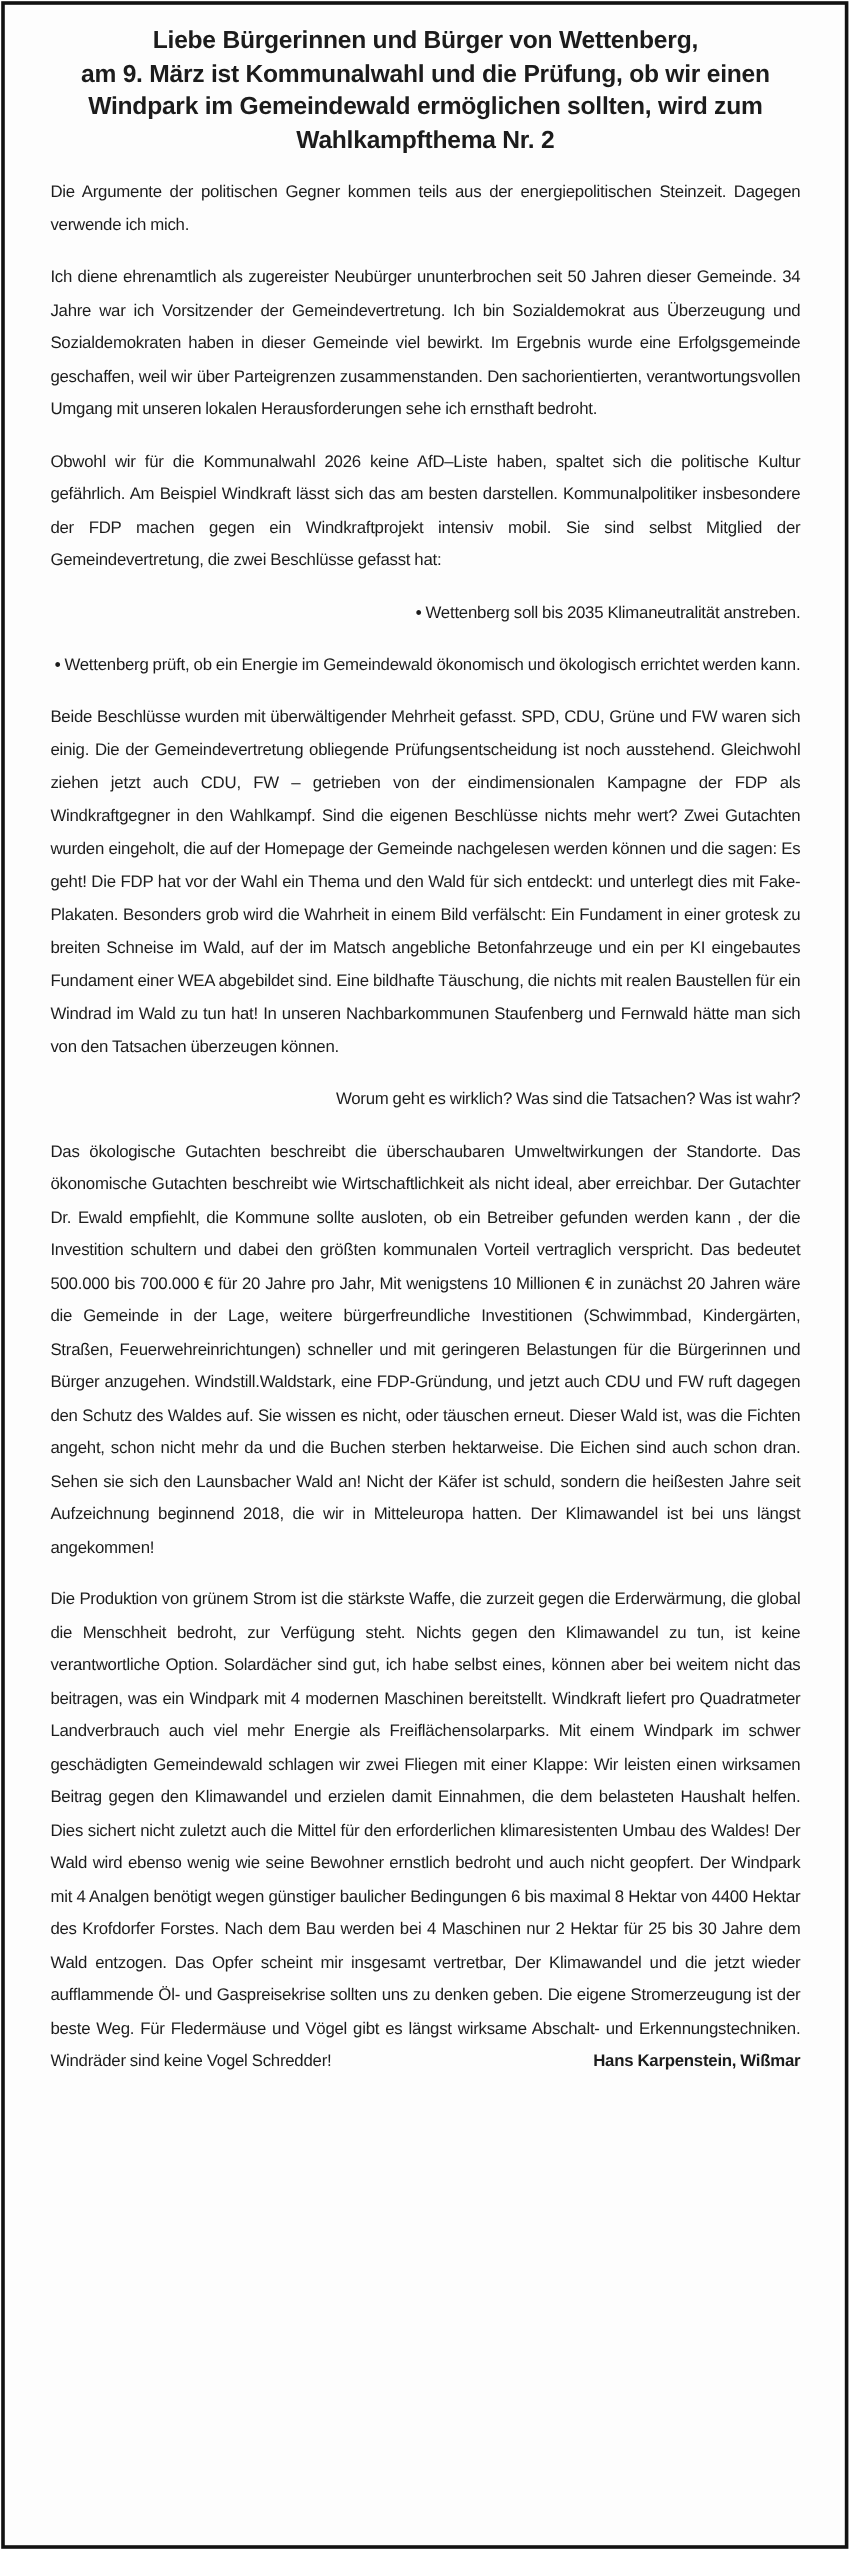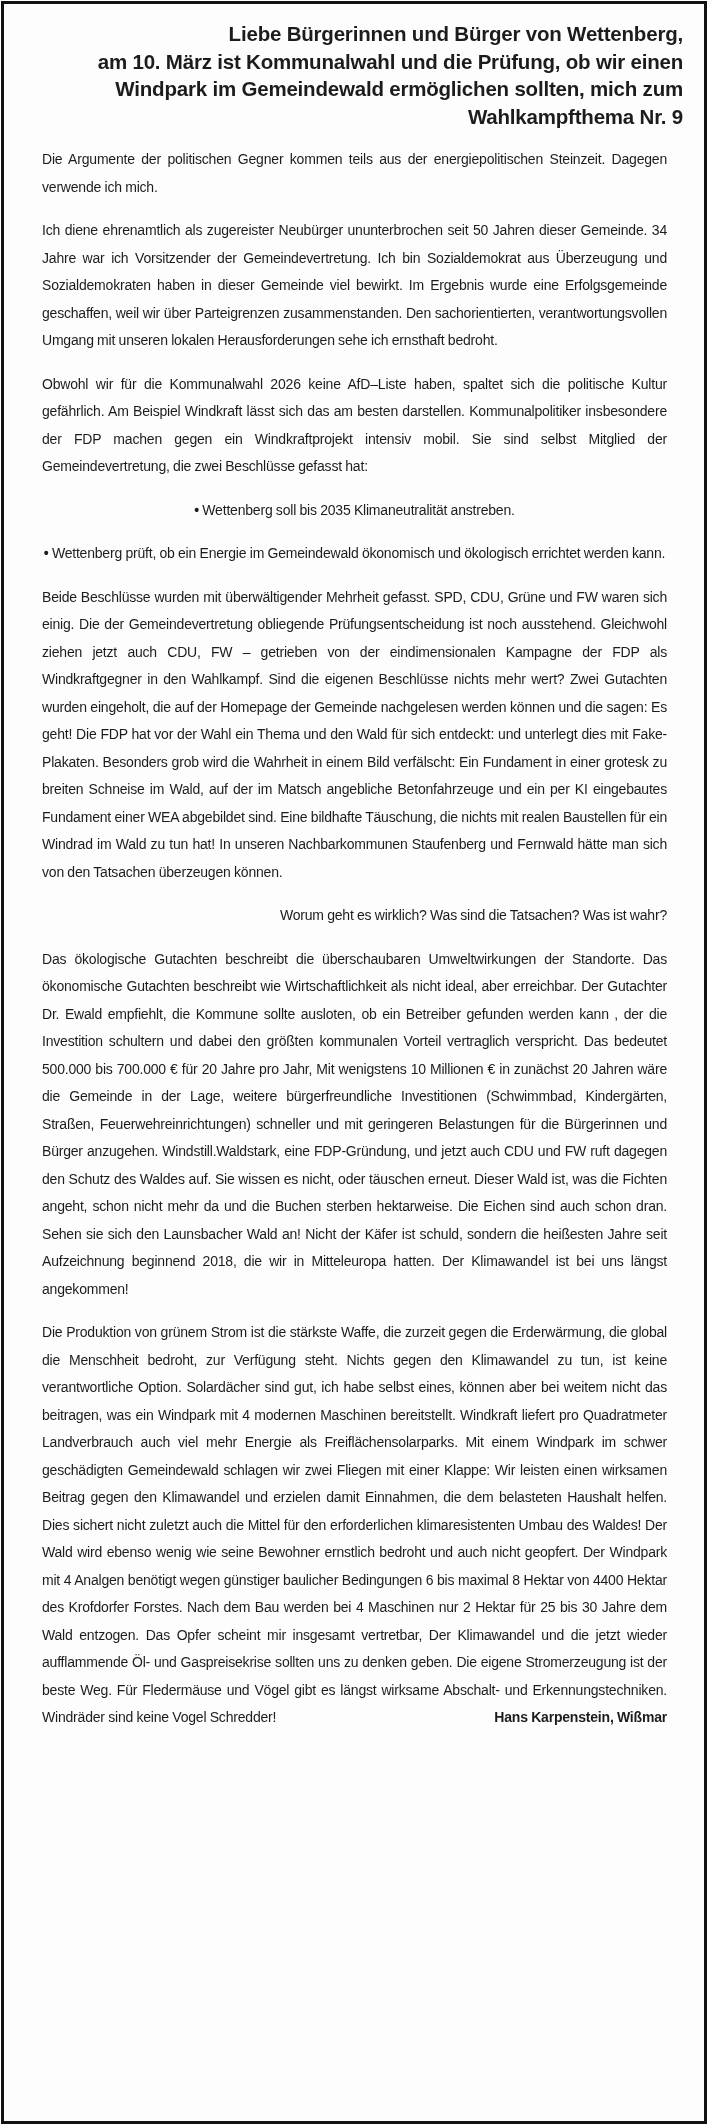--- a/index.html
+++ b/index.html
@@ -17,57 +17,57 @@
     background: #fdfdfd;
     padding: 16px 21px 20px 22px;
     font-family: "Liberation Sans", sans-serif;
     color: #1c1c1c;
   }
   .hl-line {
     font-weight: bold;
     font-size: 20.5px;
     line-height: 27.5px;
     letter-spacing: -0.2px;
-    text-align: right;
+    text-align: center;
   }
   .para {
     margin: 16px;
     font-size: 14px;
     line-height: 27.5px;
     letter-spacing: -0.2px;
     text-align: justify;
     hyphens: auto;
     -webkit-hyphens: auto;
     word-spacing: -0.3px;
   }
   .para.heading {
     font-weight: bold;
     text-align: right;
   }
   .para.bullet {
     font-weight: bold;
-    text-align: center;
+    text-align: right;
     padding-left: 15px;
     text-indent: -15px;
   }
   .bold { font-weight: normal; }
   .sig {
     float: right;
     font-weight: bold;
   }
 </style>
 </head>
 <body>
 
 <div class="page">
   <div>
       <div class="hl-line">Liebe Bürgerinnen und Bürger von Wettenberg,</div>
-      <div class="hl-line">am 10. März ist Kommunalwahl und die Prüfung, ob wir einen</div>
-      <div class="hl-line">Windpark im Gemeindewald ermöglichen sollten, mich zum</div>
-      <div class="hl-line">Wahlkampfthema Nr. 9</div>
+      <div class="hl-line">am 9. März ist Kommunalwahl und die Prüfung, ob wir einen</div>
+      <div class="hl-line">Windpark im Gemeindewald ermöglichen sollten, wird zum</div>
+      <div class="hl-line">Wahlkampfthema Nr. 2</div>
     </div>
   <div>
       <p class="para normal"><span>Die Argumente der politischen Gegner kommen teils aus der energiepolitischen Steinzeit. Dagegen verwende ich mich.</span></p>
       <p class="para normal"><span>Ich diene </span><span class="bold">ehrenamtlich</span><span> als zugereister Neubürger ununterbrochen </span><span class="bold">seit 50 Jahren</span><span> dieser Gemeinde. 34 Jahre war ich Vorsitzender der Gemeindevertretung. Ich bin Sozialdemokrat aus Überzeugung und Sozialdemokraten haben in dieser Gemeinde viel bewirkt. Im Ergebnis wurde eine Erfolgsgemeinde geschaffen, weil wir über Parteigrenzen zusammenstanden. Den sachorientierten, verantwortungsvollen Umgang mit unseren lokalen Herausforderungen sehe ich ernsthaft bedroht.</span></p>
       <p class="para normal"><span>Obwohl wir für die Kommunalwahl 2026 keine AfD–Liste haben, spaltet sich die politische Kultur gefährlich. Am Beispiel Windkraft lässt sich das am besten darstellen. Kommunalpolitiker insbesondere der FDP machen gegen ein Windkraftprojekt intensiv mobil. Sie sind selbst Mitglied der Gemeindevertretung, die zwei Beschlüsse gefasst hat:</span></p>
       <p class="para bullet"><span class="bullet-marker">• </span><span class="bold">Wettenberg soll bis 2035 Klimaneutralität anstreben.</span></p>
       <p class="para bullet"><span class="bullet-marker">• </span><span class="bold">Wettenberg prüft, ob ein Energie im Gemeindewald ökonomisch und ökologisch errichtet werden kann.</span></p>
       <p class="para normal"><span>Beide Beschlüsse wurden </span><span class="bold">mit überwältigender Mehrheit</span><span> gefasst. SPD, CDU, Grüne und FW waren sich einig. Die der Gemeindevertretung obliegende </span><span class="bold">Prüfungsentscheidung</span><span> ist noch ausstehend. Gleichwohl ziehen jetzt auch CDU, FW – getrieben von der eindimensionalen Kampagne der FDP als Windkraftgegner in den Wahlkampf. Sind die eigenen Beschlüsse nichts mehr wert? Zwei Gutachten wurden eingeholt, die auf der Homepage der Gemeinde nachgelesen werden können und die sagen: </span><span class="bold">Es geht!</span><span> Die FDP hat vor der Wahl ein Thema und den Wald für sich entdeckt:  und unterlegt dies mit Fake-Plakaten. Besonders grob wird die Wahrheit in einem Bild verfälscht: Ein Fundament in einer grotesk zu breiten Schneise im Wald, auf der im Matsch angebliche Betonfahrzeuge und ein per KI eingebautes Fundament einer WEA abgebildet sind. Eine bildhafte Täuschung, die nichts mit realen Baustellen für ein Windrad im Wald zu tun hat! In unseren Nachbarkommunen Staufenberg und Fernwald hätte man sich von den Tatsachen überzeugen können.</span></p>
       <p class="para heading"><span class="bold">Worum geht es wirklich? Was sind die Tatsachen? Was ist wahr?</span></p>
       <p class="para normal"><span>Das ökologische Gutachten beschreibt die überschaubaren Umweltwirkungen der Standorte. Das ökonomische Gutachten beschreibt wie Wirtschaftlichkeit als nicht ideal, aber erreichbar. Der Gutachter Dr. Ewald empfiehlt, die Kommune sollte ausloten, ob ein Betreiber gefunden werden kann , der die Investition schultern und dabei den größten kommunalen Vorteil vertraglich verspricht. Das bedeutet 500.000 bis 700.000 € für 20 Jahre pro Jahr,  Mit wenigstens 10 Millionen € in zunächst 20 Jahren wäre die Gemeinde in der Lage, weitere bürgerfreundliche Investitionen (Schwimmbad, Kindergärten, Straßen, Feuerwehreinrichtungen)  schneller und mit geringeren Belastungen für die Bürgerinnen und Bürger anzugehen. Windstill.Waldstark, eine FDP-Gründung, und jetzt auch CDU und FW ruft dagegen den Schutz des Waldes auf. Sie wissen es nicht, oder täuschen erneut. Dieser Wald ist, was die Fichten angeht, schon nicht mehr da und die Buchen sterben hektarweise. Die Eichen sind auch schon dran. Sehen sie sich den Launsbacher Wald an! Nicht der Käfer ist schuld, sondern die heißesten Jahre seit Aufzeichnung beginnend 2018, die wir in Mitteleuropa hatten. </span><span class="bold">Der Klimawandel ist bei uns längst angekommen!</span></p>

